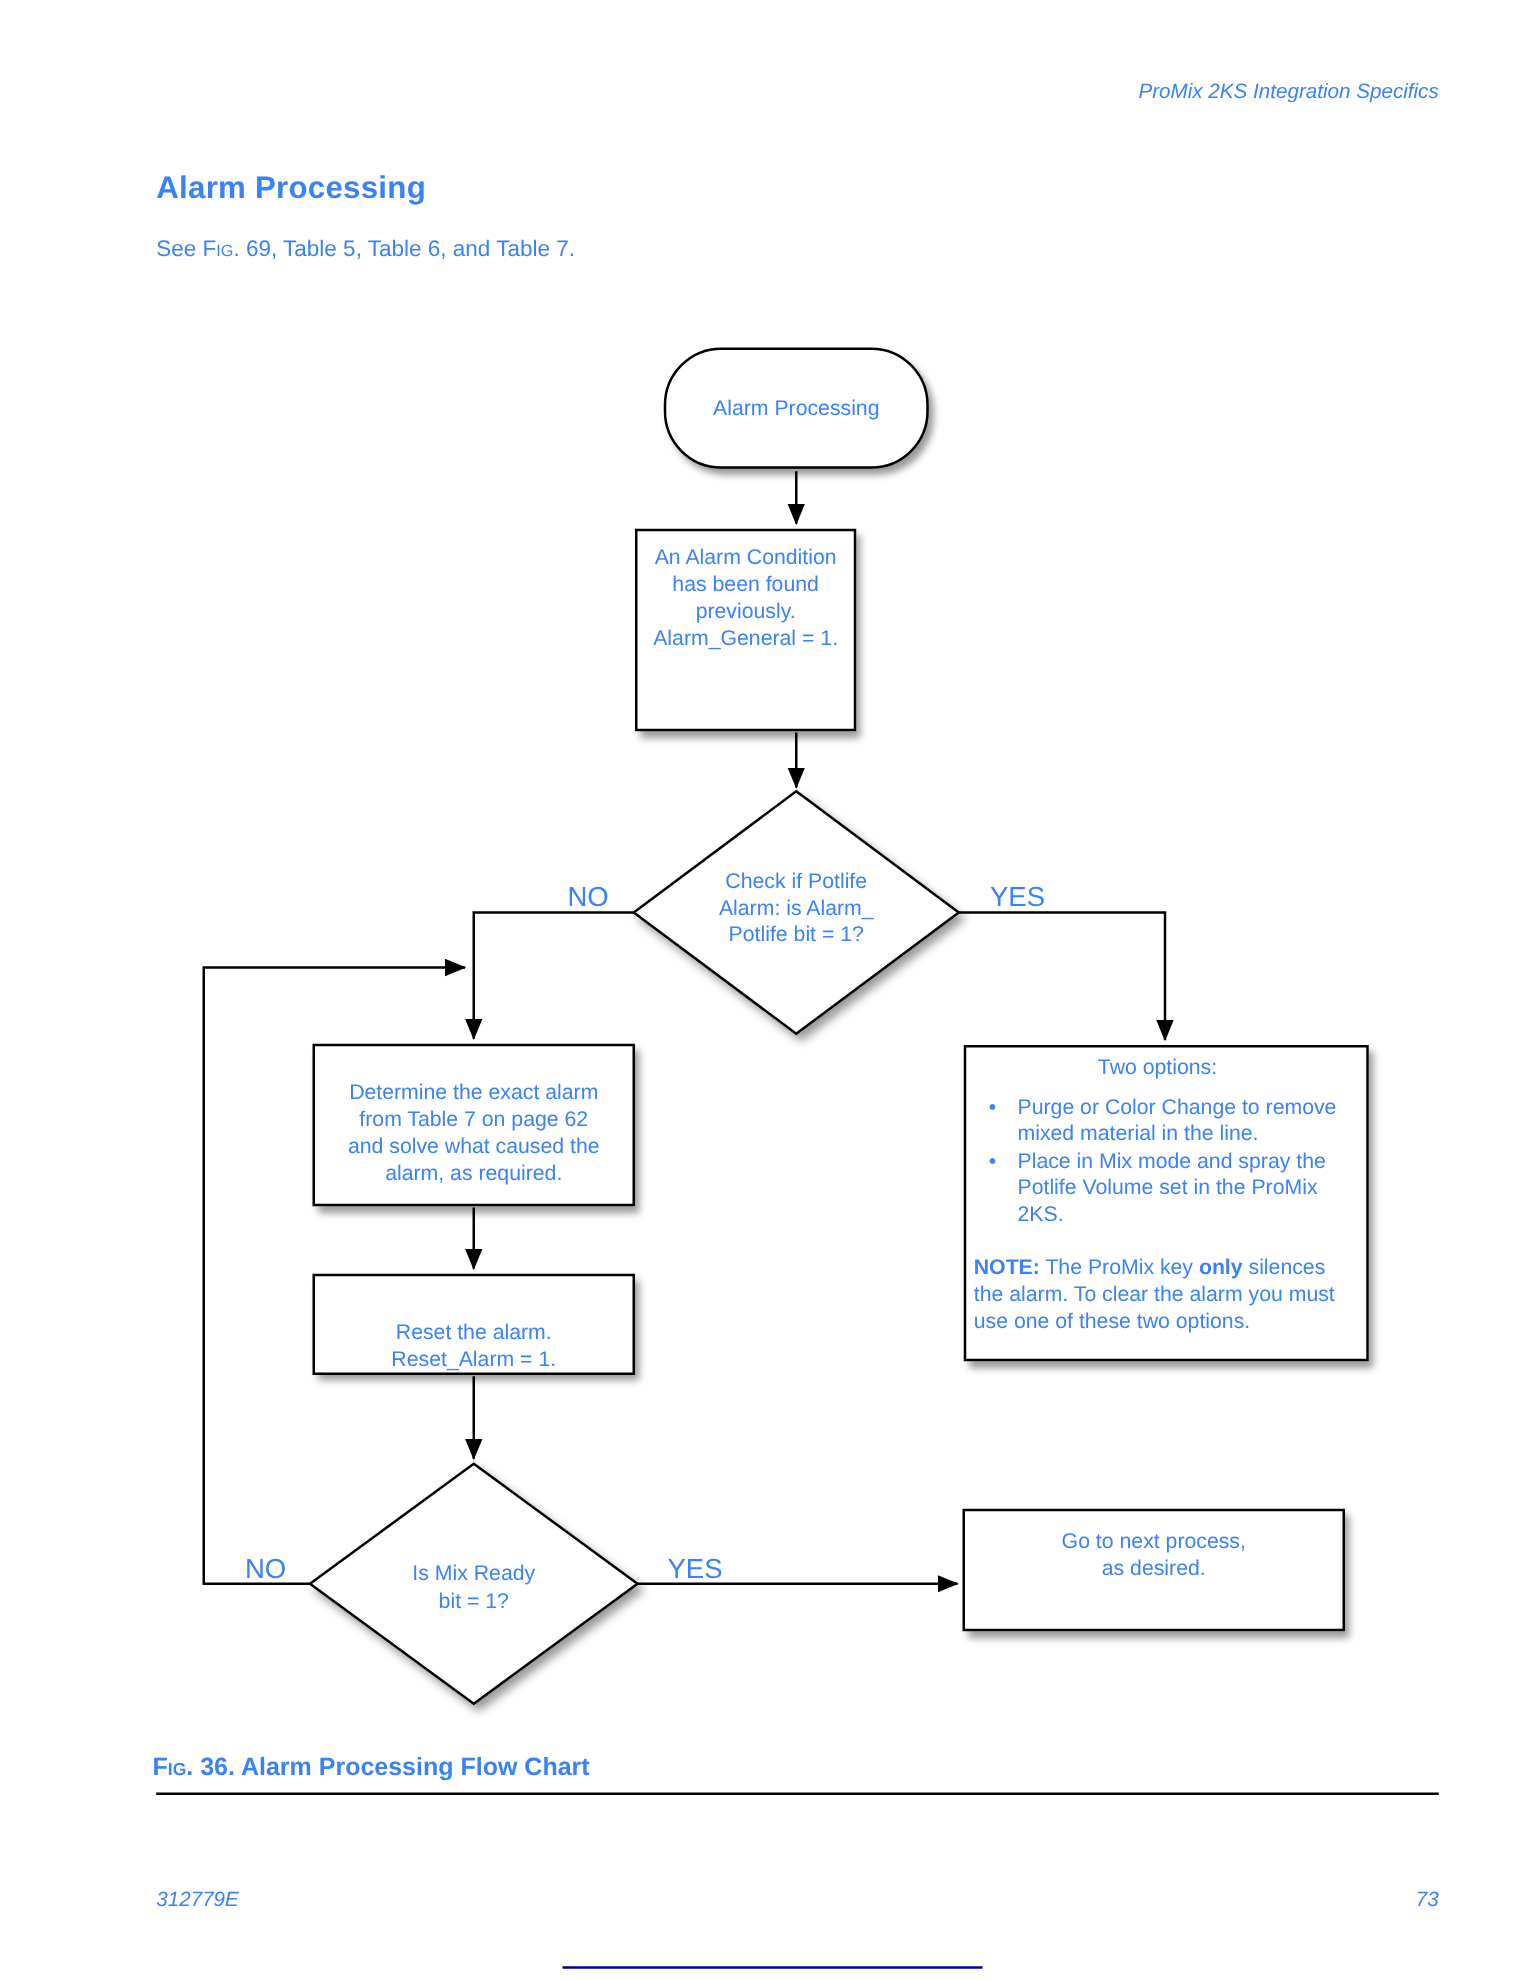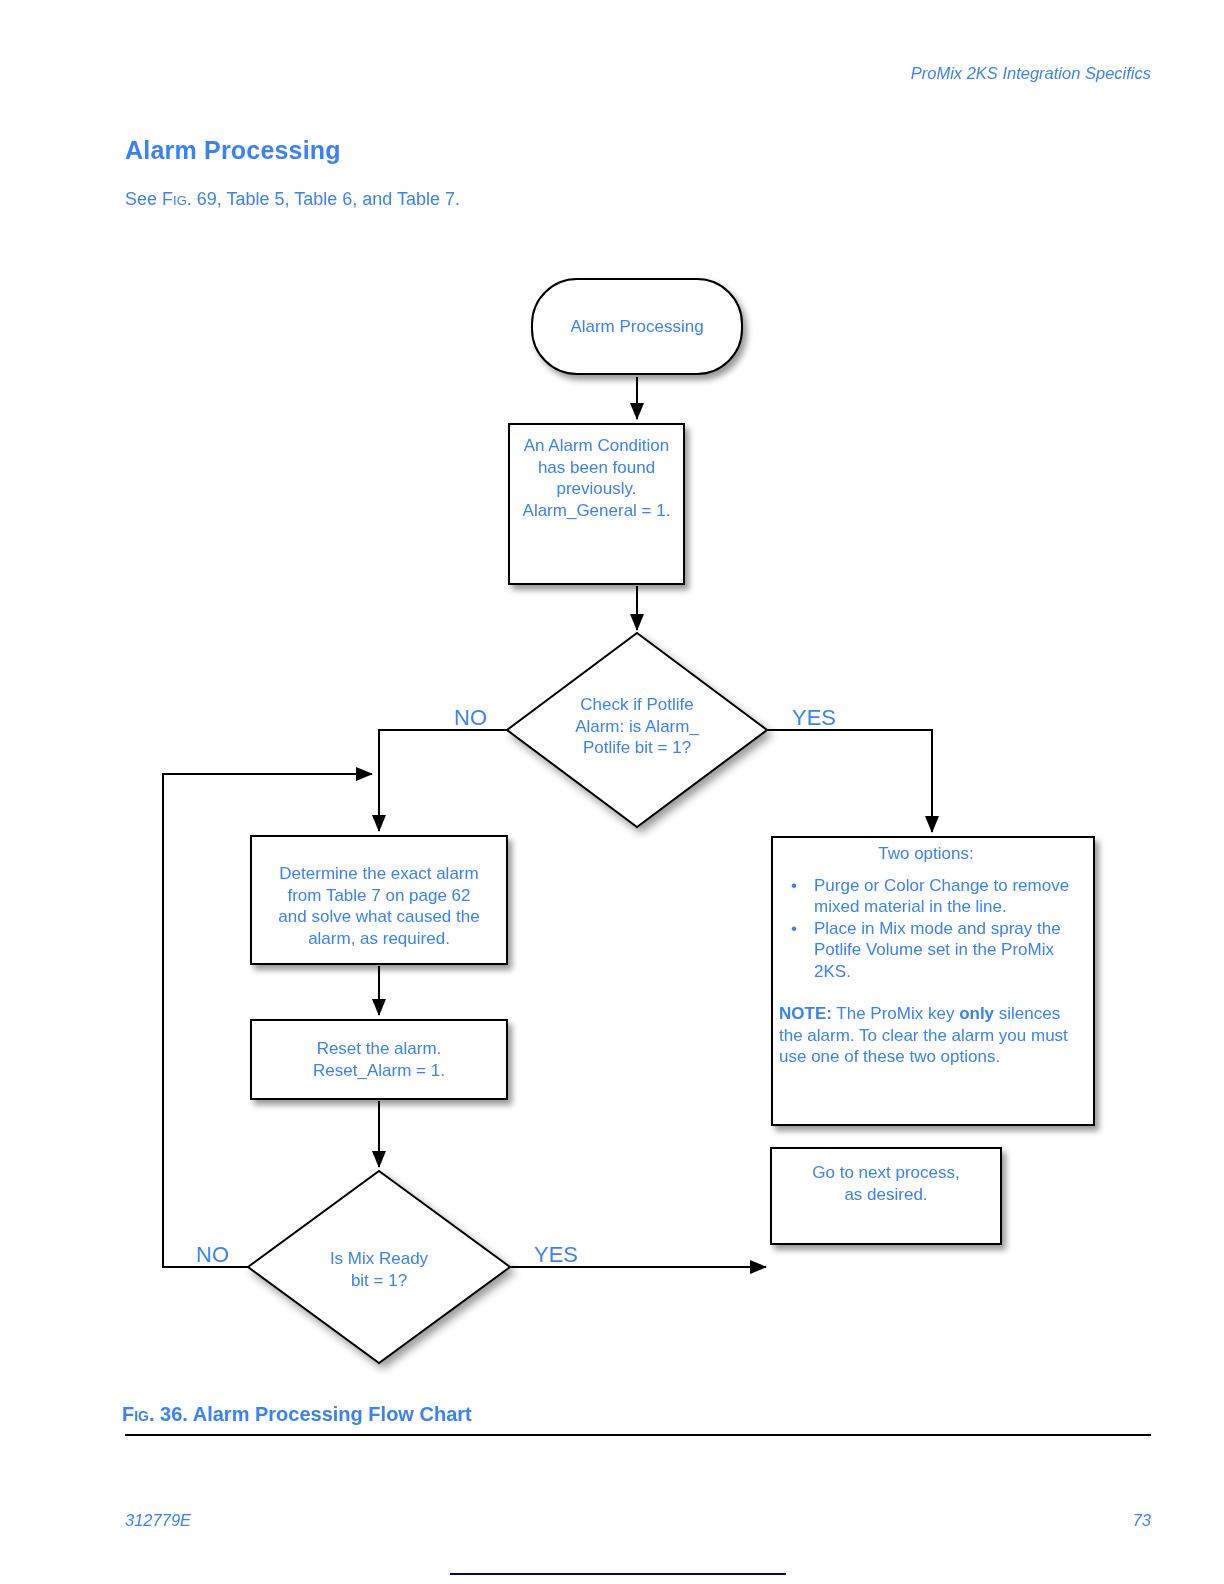--- a/index.html
+++ b/index.html
@@ -40,25 +40,25 @@
     font-size:17px; line-height:21.5px; text-align:center;
   }
   .terminator {
     left:531px; top:278px; width:212px; height:97px;
     border-radius:46px; border-width:2.5px;
     display:flex; align-items:center; justify-content:center;
   }
   .box-alarm-cond { left:508px; top:423px; width:177px; height:162px; padding-top:10px; }
   .box-determine  { left:250px; top:835px;  width:258px; height:130px; padding-top:26px; }
   .box-reset      { left:250px; top:1019px; width:258px; height:81px;
-                    display:flex; align-items:center; justify-content:center; }
-  .box-go         { left:770px; top:1147px; width:232px; height:98px; padding-top:13px; }
+                    display:flex; align-items:flex-end; justify-content:center; }
+  .box-go         { left:770px; top:1207px; width:306px; height:98px; padding-top:13px; }
 
   .box-two {
-    left:771px; top:836px; width:324px; height:290px;
+    left:771px; top:836px; width:324px; height:253px;
     text-align:left; padding:5px 20px 0 6px;
   }
   .box-two .heading { text-align:center; margin-bottom:10px; }
   .box-two .li { position:relative; padding-left:35px; }
   .box-two .bullet { position:absolute; left:12px; top:0; }
   .box-two .note { margin-top:21px; white-space:pre-line; }
 
   
   .dtext { position:absolute; text-align:center; font-size:17px; line-height:21.5px; }
   .d1text { left:527px; top:694px; width:220px; }

